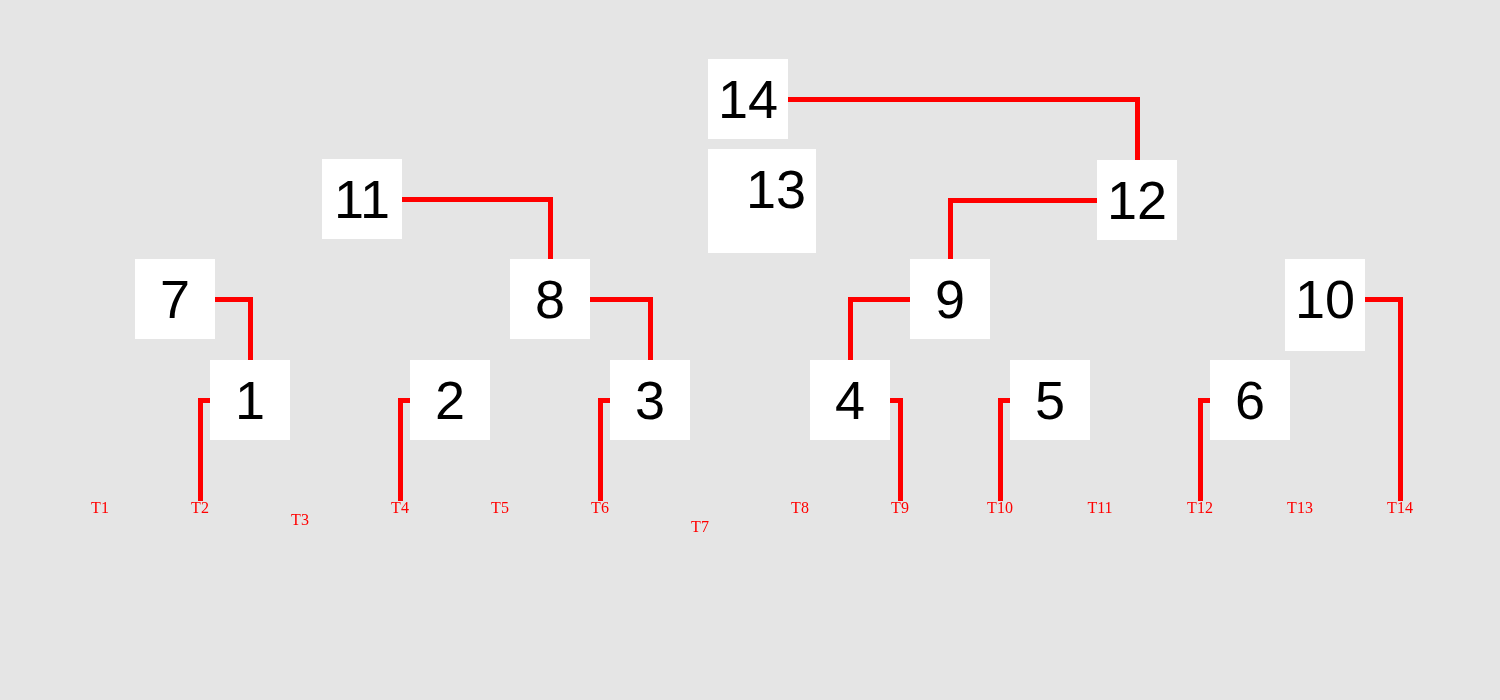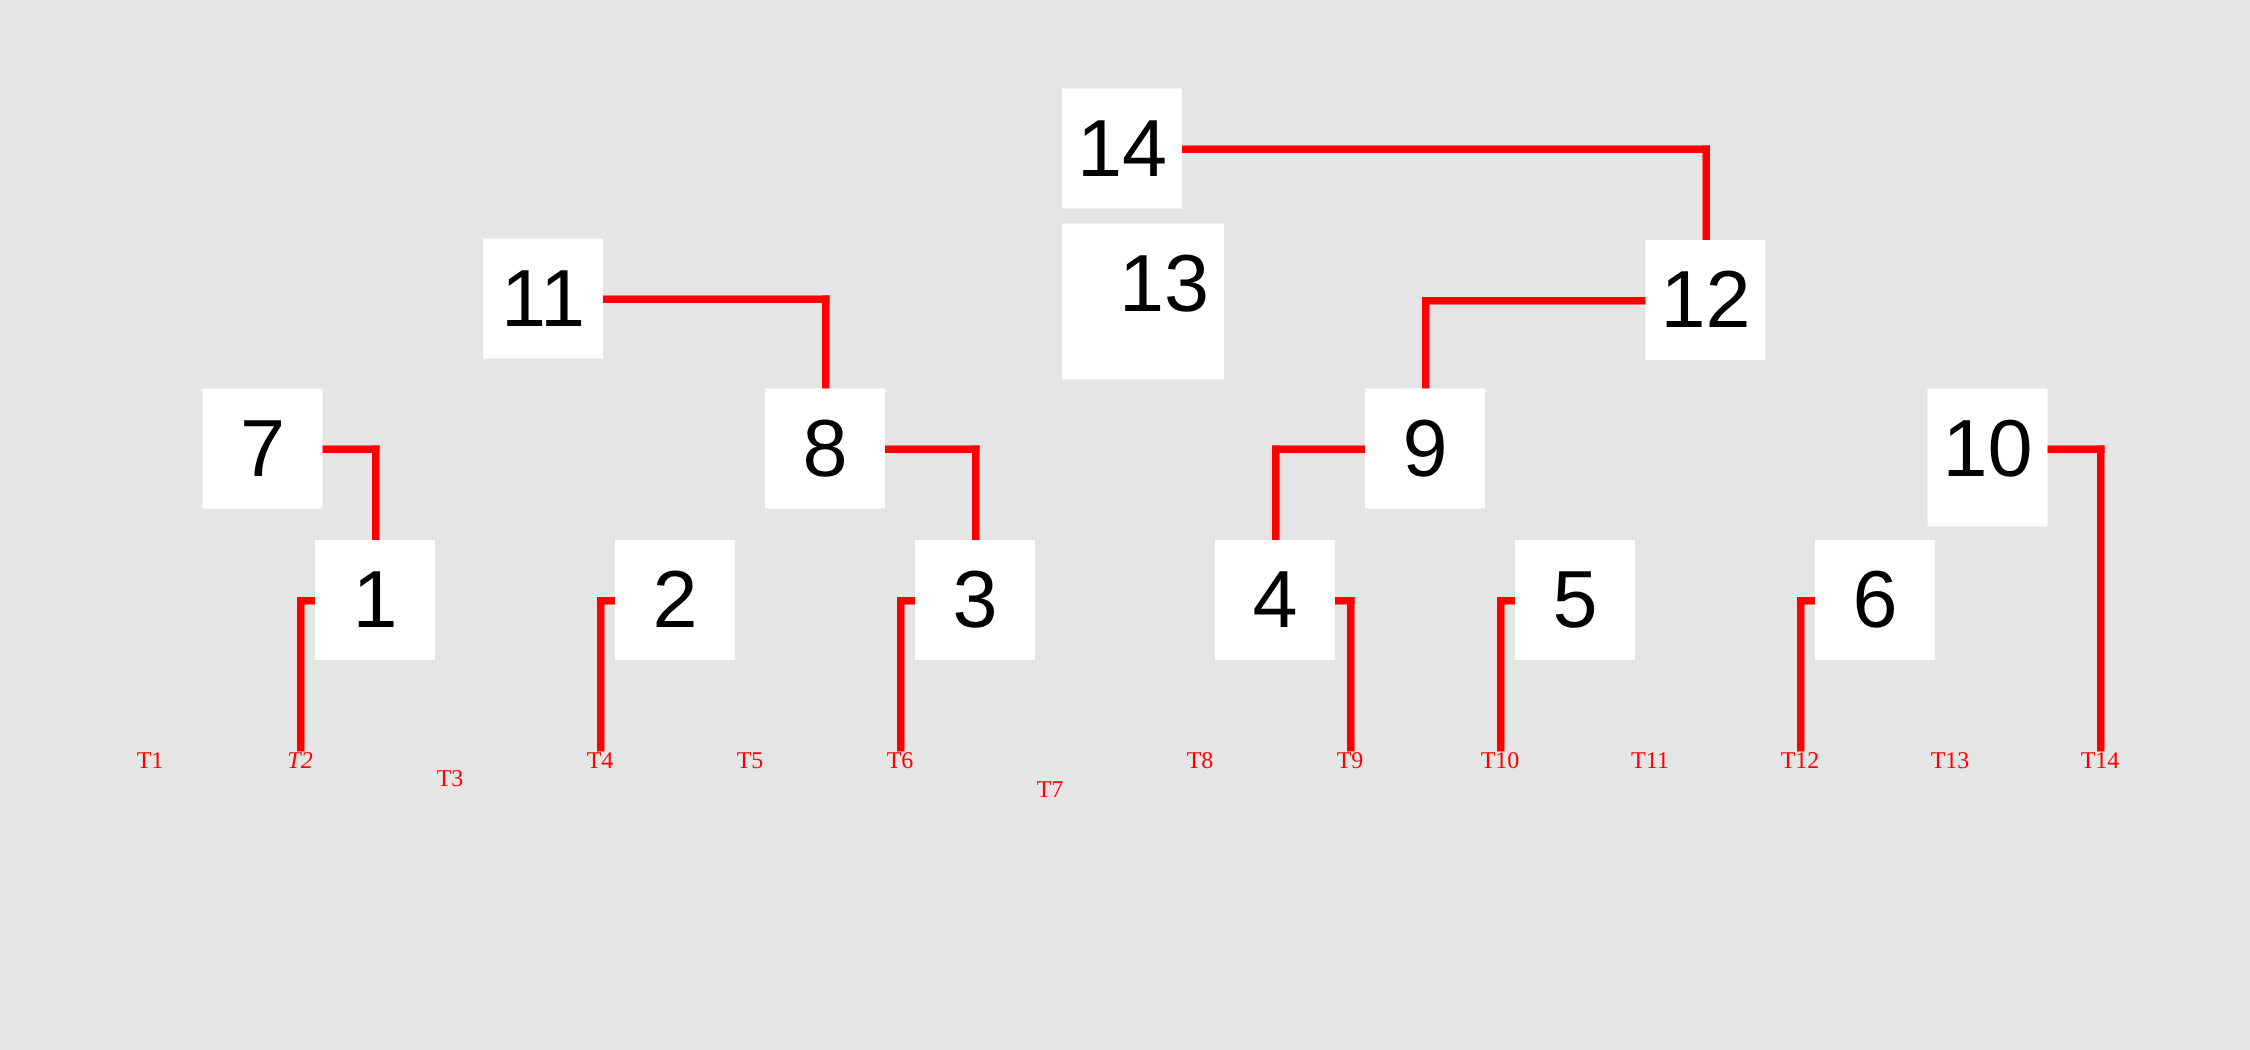--- a/index.html
+++ b/index.html
@@ -61,21 +61,21 @@
       <div class="node" style="left: 1285px; top: 259px; width: 80px; height: 92px; line-height: 80px; background: rgb(255, 255, 255); color: rgb(0, 0, 0);">10</div>
       <div class="node" style="left: 210px; top: 360px; width: 80px; height: 80px; line-height: 80px; background: rgb(255, 255, 255); color: rgb(0, 0, 0);">1</div>
       <div class="node" style="left: 410px; top: 360px; width: 80px; height: 80px; line-height: 80px; background: rgb(255, 255, 255); color: rgb(0, 0, 0);">2</div>
       <div class="node" style="left: 610px; top: 360px; width: 80px; height: 80px; line-height: 80px; background: rgb(255, 255, 255); color: rgb(0, 0, 0);">3</div>
       <div class="node" style="left: 810px; top: 360px; width: 80px; height: 80px; line-height: 80px; background: rgb(255, 255, 255); color: rgb(0, 0, 0);">4</div>
       <div class="node" style="left: 1010px; top: 360px; width: 80px; height: 80px; line-height: 80px; background: rgb(255, 255, 255); color: rgb(0, 0, 0);">5</div>
       <div class="node" style="left: 1210px; top: 360px; width: 80px; height: 80px; line-height: 80px; background: rgb(255, 255, 255); color: rgb(0, 0, 0);">6</div>
     </div>
   <div id="labels-layer">
       <div class="leaf" style="left: 100px; top: 508px; color: rgb(255, 0, 0);">T1</div>
-      <div class="leaf" style="left: 200px; top: 508px; color: rgb(255, 0, 0); font-style: italic;">T2</div>
+      <div class="leaf" style="left: 200px; top: 508px; color: rgb(255, 0, 0);">T2</div>
       <div class="leaf" style="left: 300px; top: 520px; color: rgb(255, 0, 0);">T3</div>
       <div class="leaf" style="left: 400px; top: 508px; color: rgb(255, 0, 0); font-family: Liberation Serif, serif;">T4</div>
       <div class="leaf" style="left: 500px; top: 508px; color: rgb(255, 0, 0);">T5</div>
       <div class="leaf" style="left: 600px; top: 508px; color: rgb(255, 0, 0);">T6</div>
       <div class="leaf" style="left: 700px; top: 527px; color: rgb(255, 0, 0);">T7</div>
       <div class="leaf" style="left: 800px; top: 508px; color: rgb(255, 0, 0);">T8</div>
       <div class="leaf" style="left: 900px; top: 508px; color: rgb(255, 0, 0);">T9</div>
       <div class="leaf" style="left: 1000px; top: 508px; color: rgb(255, 0, 0);">T10</div>
       <div class="leaf" style="left: 1100px; top: 508px; color: rgb(255, 0, 0);">T11</div>
       <div class="leaf" style="left: 1200px; top: 508px; color: rgb(255, 0, 0);">T12</div>

